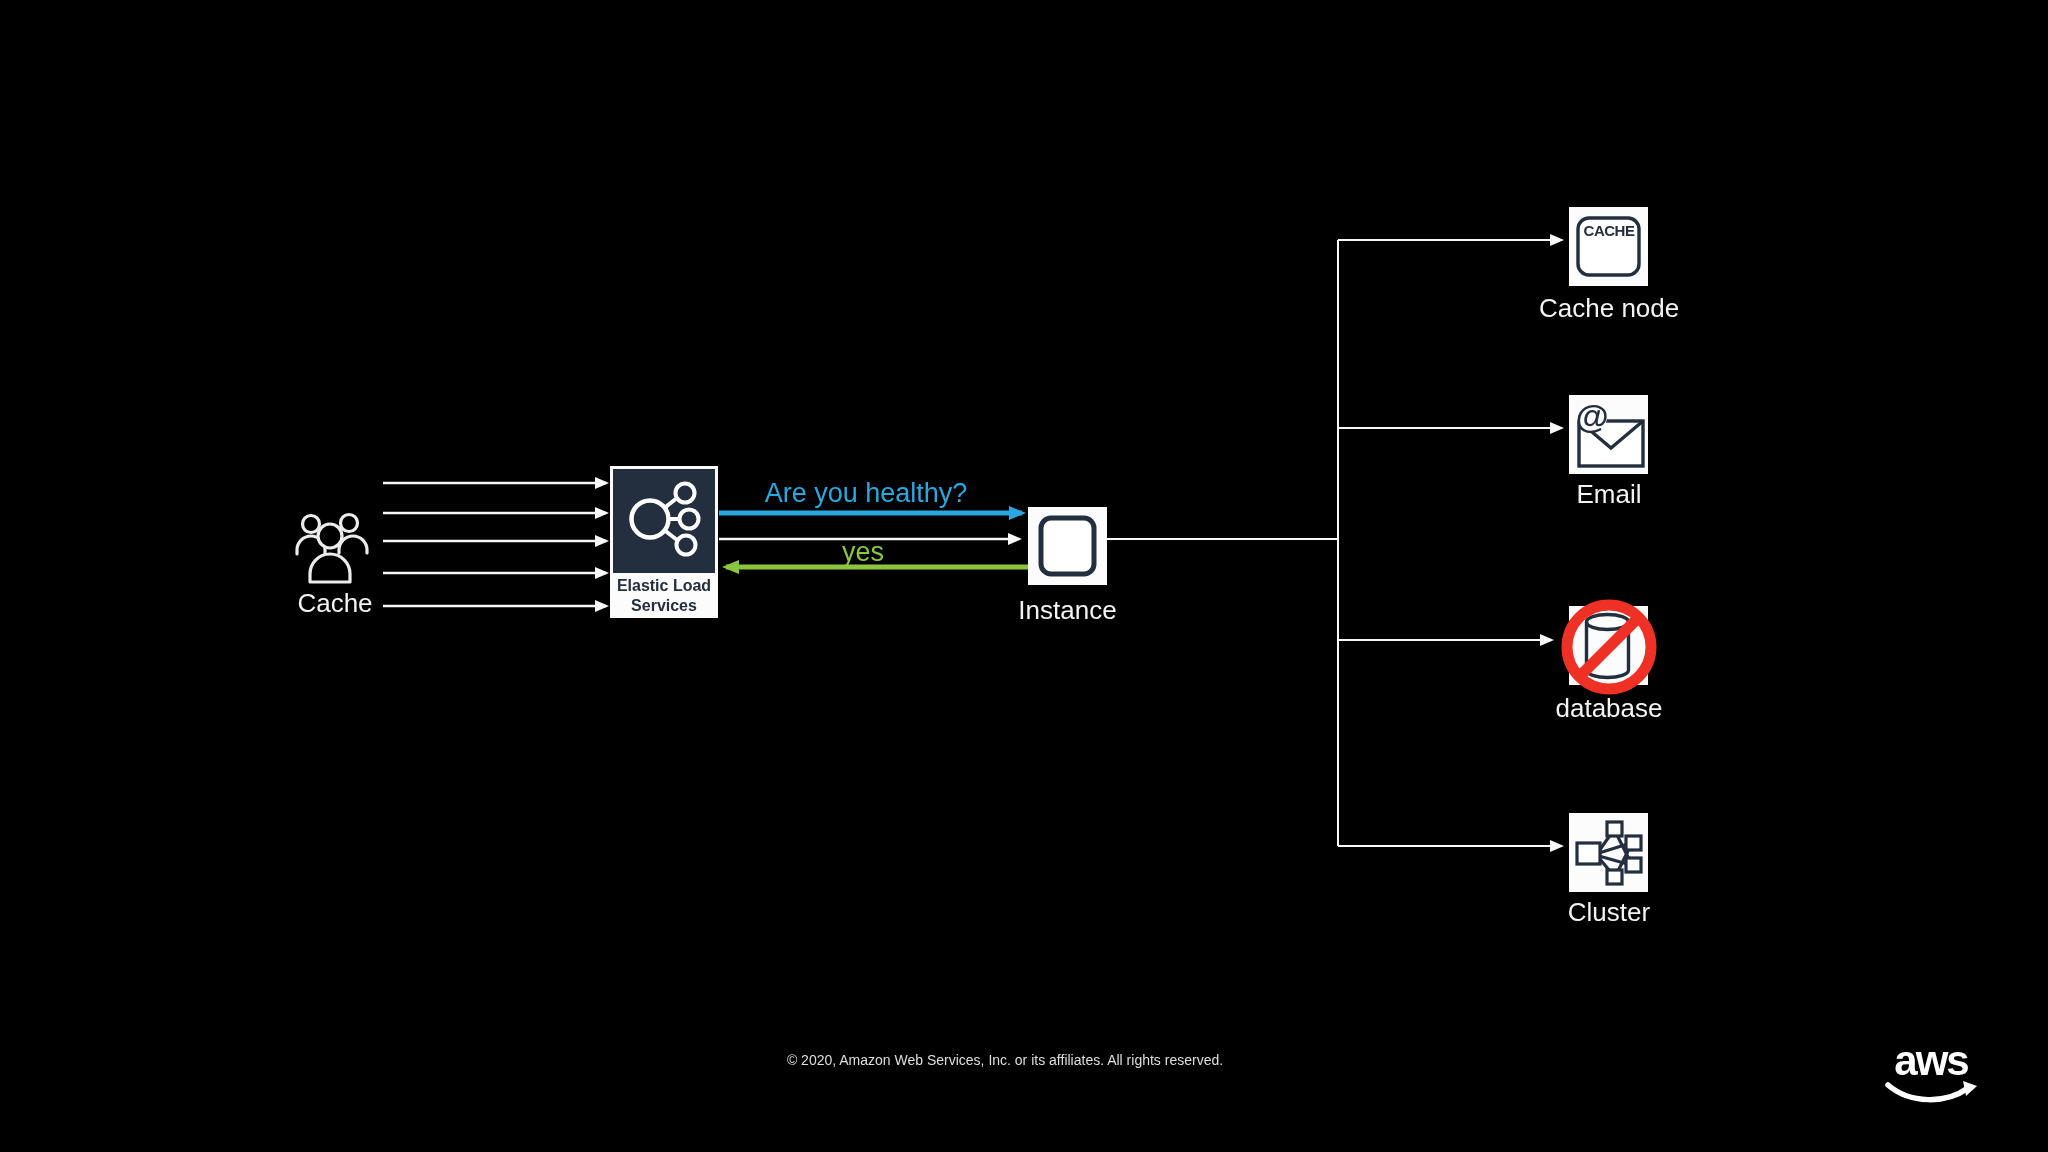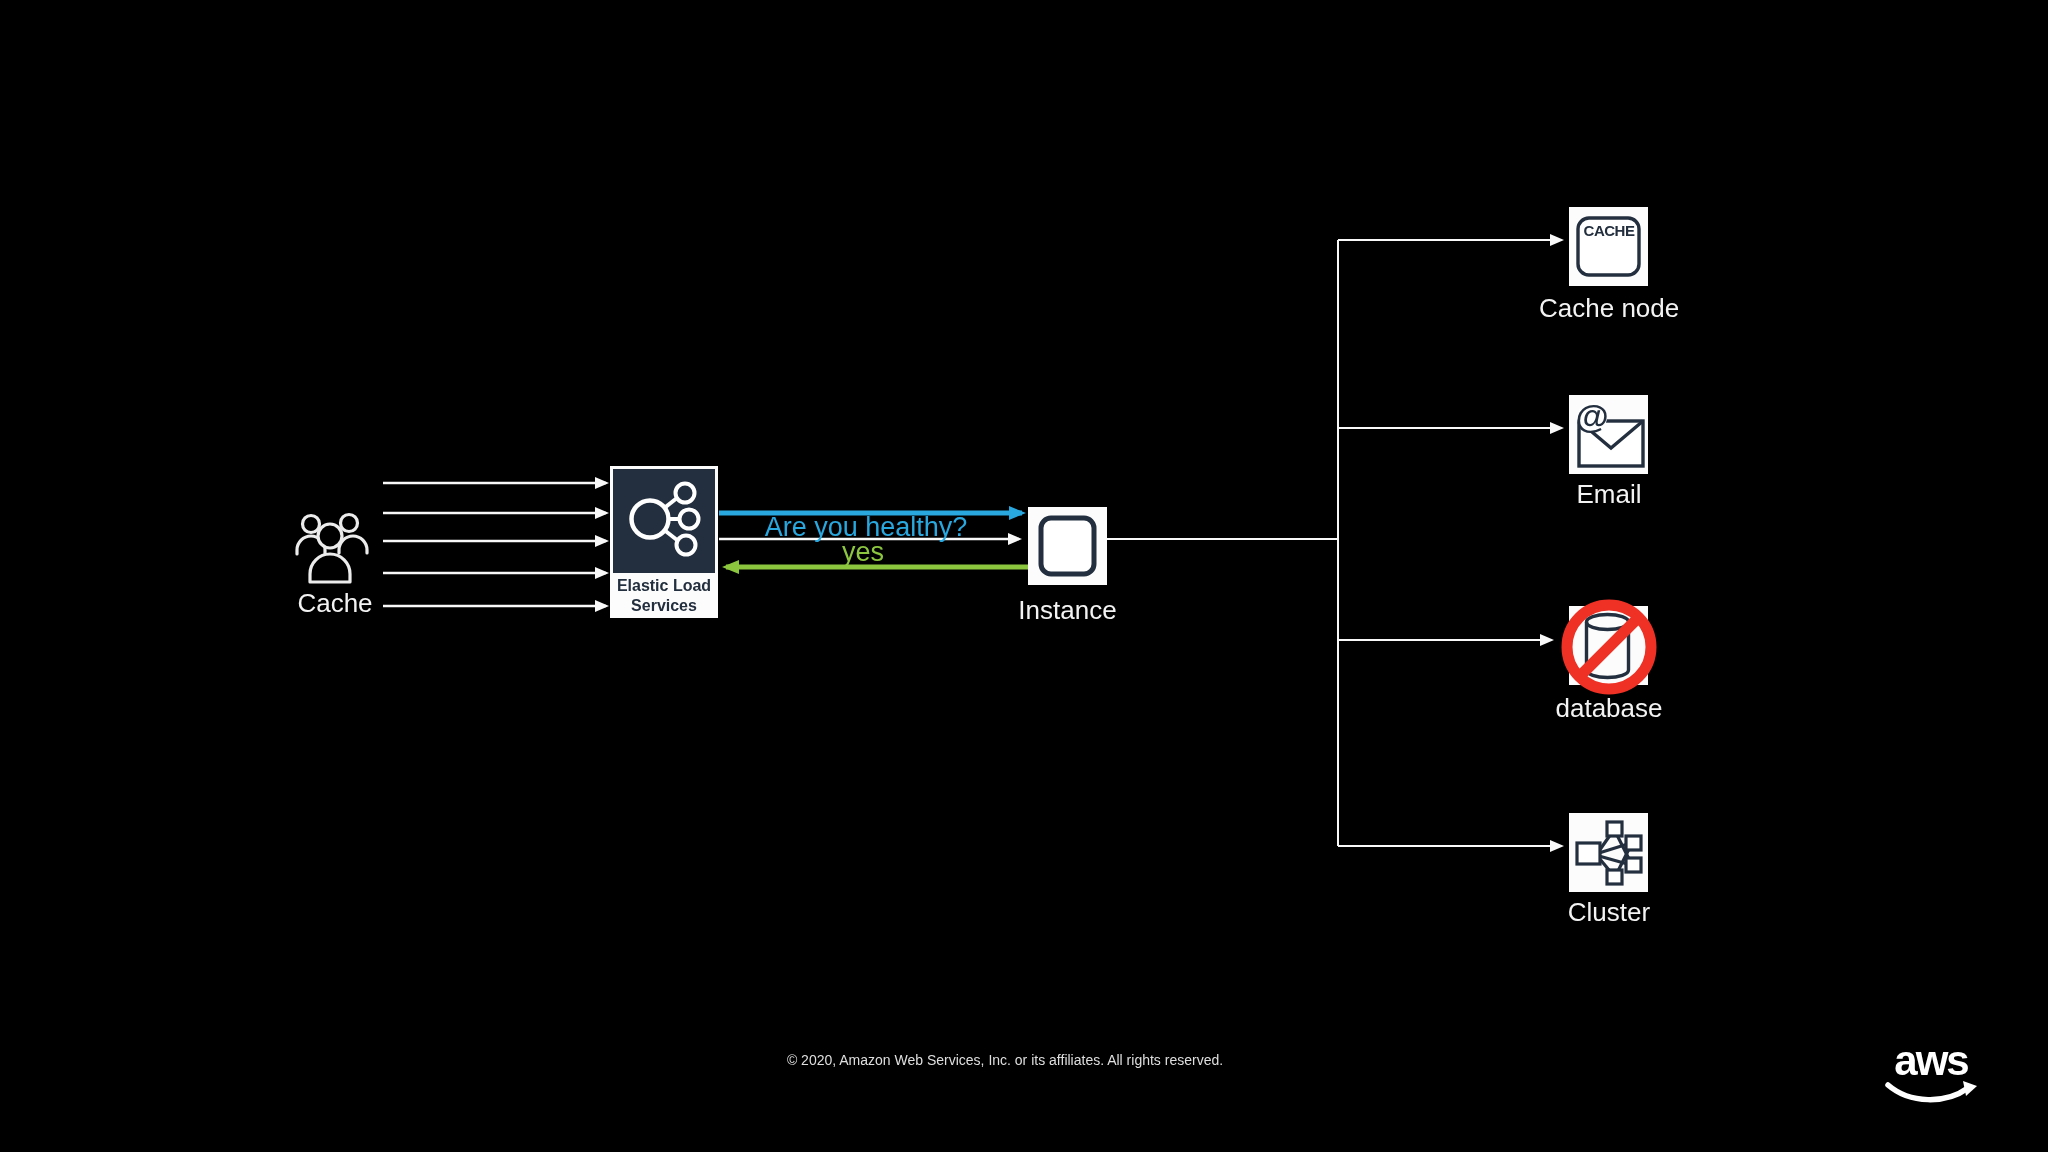--- a/index.html
+++ b/index.html
@@ -23,21 +23,21 @@
     color:var(--text-light);white-space:nowrap;
   }
   .overlay{position:absolute;left:0;top:0;}
   .node{position:absolute;margin-top:7px;}
   .white-box{background:#FCFCFC;}
   .label{
     position:absolute;text-align:center;color:var(--text-light);
     font-size:26px;line-height:1.1;white-space:nowrap;
   }
   .msg{position:absolute;text-align:center;font-size:27px;white-space:nowrap;}
-  .msg-blue{color:var(--accent-blue);margin-top:34px;}
+  .msg-blue{color:var(--accent-blue);}
   .msg-green{color:var(--accent-green);}
   .elb{position:absolute;left:610px;top:466px;width:108px;height:152px;background:#FCFCFC;}
   .elb-dark{position:absolute;left:3px;top:3px;width:102px;height:104px;background:var(--aws-dark);}
   .elb-label{
     position:absolute;left:0;top:110px;width:108px;text-align:center;
     color:var(--aws-dark);font-weight:bold;font-size:16px;line-height:1.25;
   }
   .footer{
     position:absolute;left:0;top:1052px;width:2010px;text-align:center;
     font-size:14px;color:#DFDFDF;

